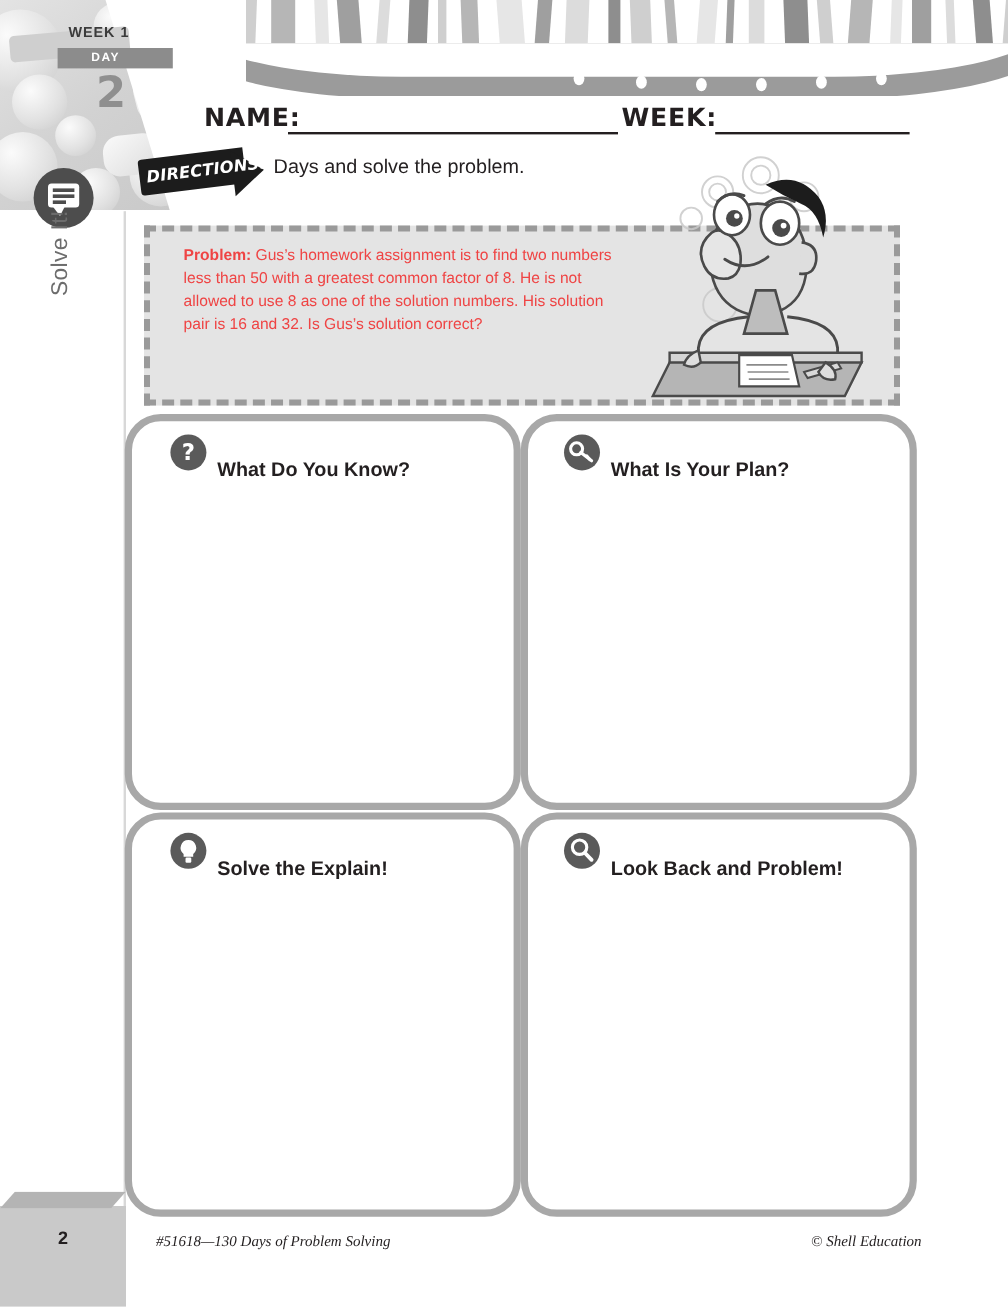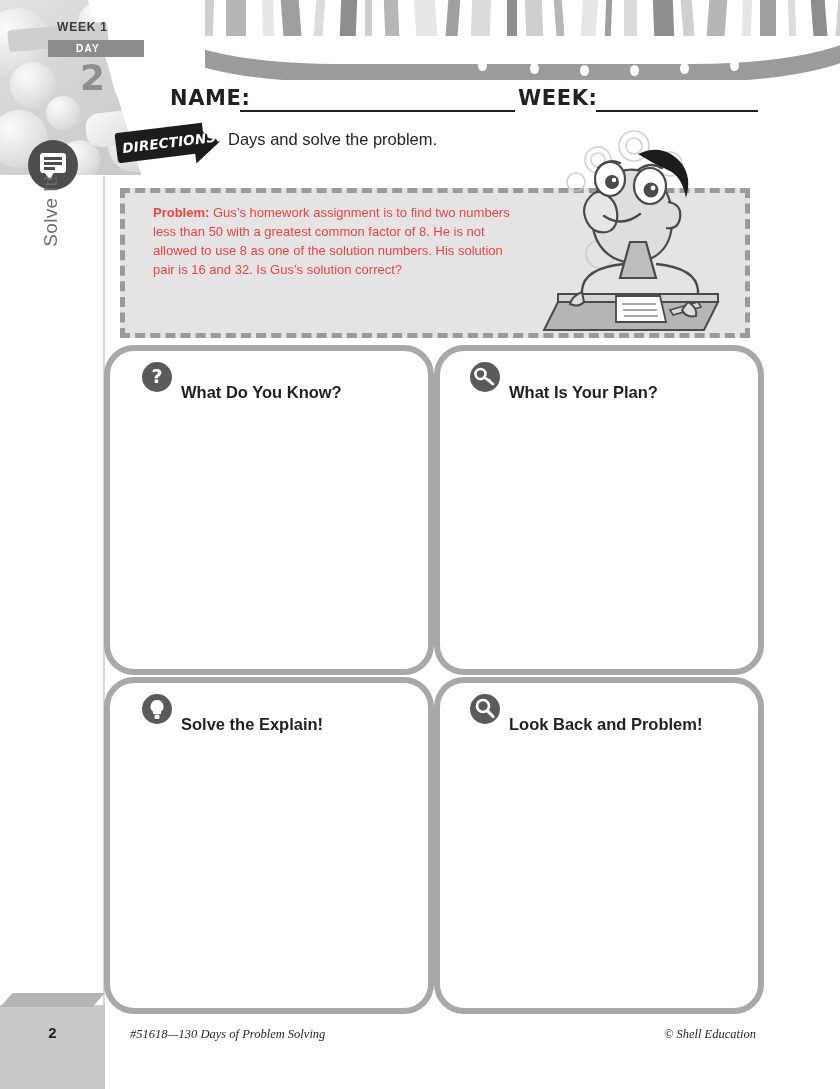--- a/index.html
+++ b/index.html
@@ -94,21 +94,21 @@
   #head-look{left:470px;top:684px;}
 
   
   .foot-band{position:absolute;left:0;top:1005px;width:105px;height:84px;background:#c9c9c9;}
   .foot-band:before{content:"";position:absolute;left:0;top:-12px;width:105px;height:14px;
                     background:#b4b4b4;clip-path:polygon(0 100%,88% 100%,100% 0,12% 0);}
   .pg{position:absolute;left:0;top:1024px;width:105px;text-align:center;font-size:15px;
       font-weight:700;color:#231f20;}
   .fl{position:absolute;top:1027px;font-size:12.5px;font-style:italic;color:#231f20;
       font-family:"Liberation Serif",serif;}
-  #foot-left{left:130px;} #foot-right{right:84px;text-align:right;}
+  #foot-left{left:130px;} #foot-right{right:72px;text-align:right;}
 </style>
 </head>
 <body>
 
 <div class="banner" id="banner">
     <div class="stripe" style="left: 0px; width: 6px; background: rgb(142, 142, 142); transform: skewX(-4.4deg);"></div>
     <div class="stripe" style="left: 15px; width: 13px; background: rgb(207, 207, 207); transform: skewX(-2.2deg);"></div>
     <div class="stripe" style="left: 41px; width: 20px; background: rgb(182, 182, 182); transform: skewX(0deg);"></div>
     <div class="stripe" style="left: 78px; width: 11px; background: rgb(230, 230, 230); transform: skewX(2.2deg);"></div>
     <div class="stripe" style="left: 98px; width: 18px; background: rgb(159, 159, 159); transform: skewX(4.4deg);"></div>

